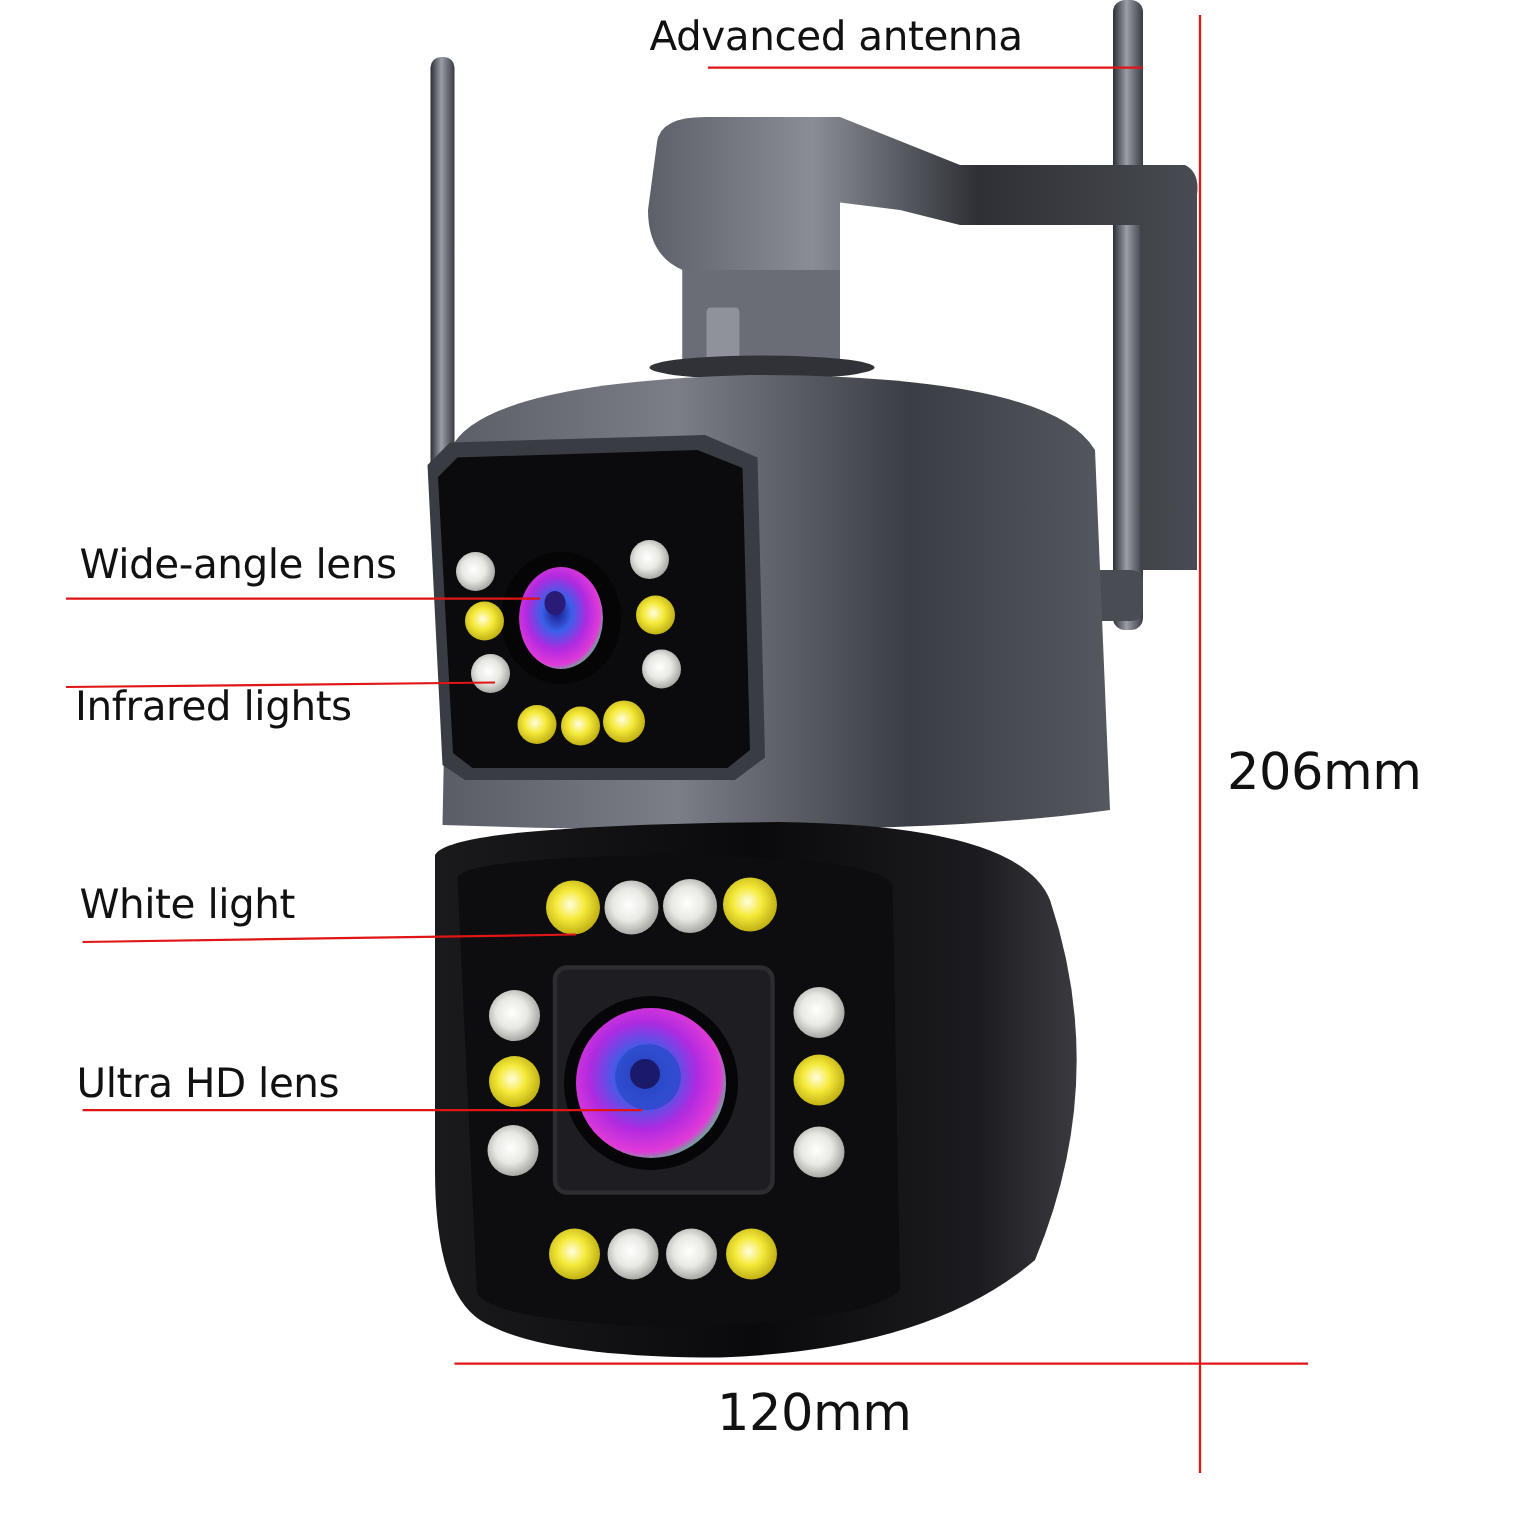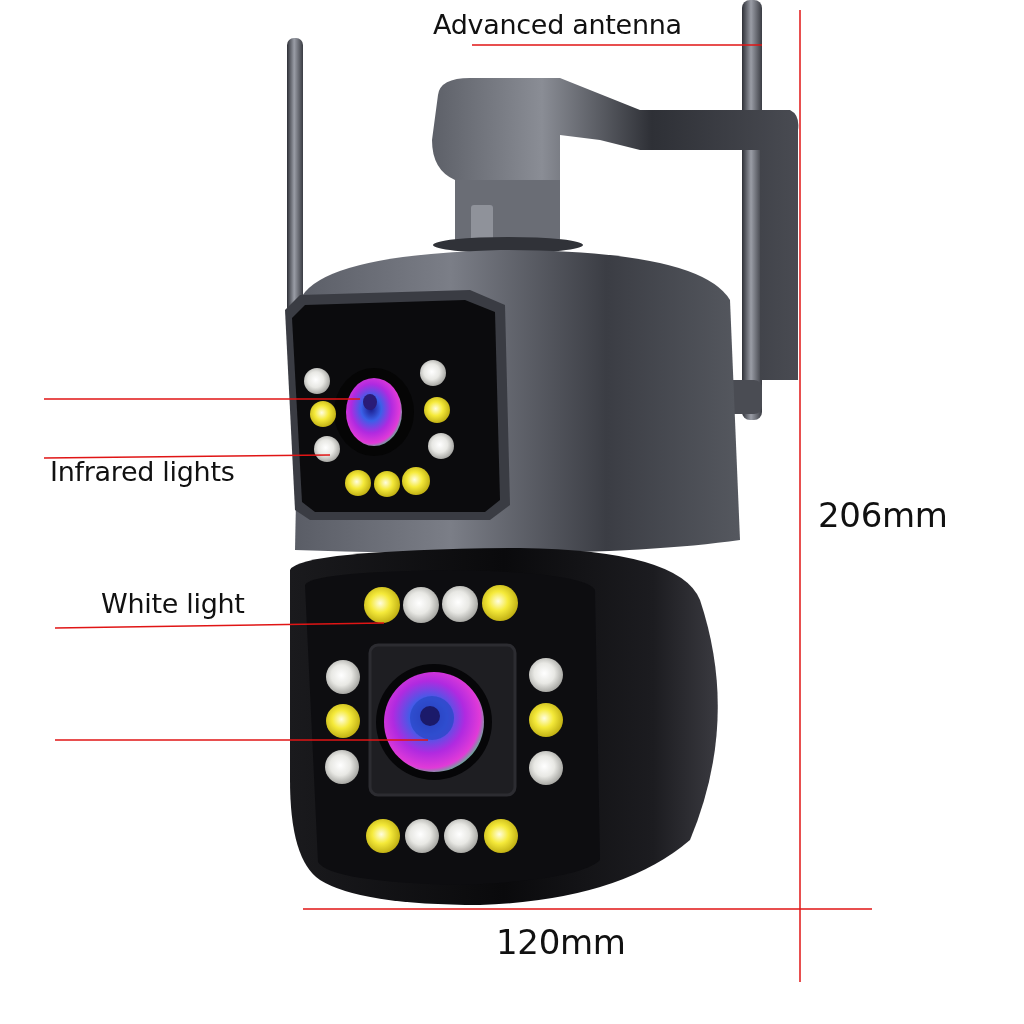--- a/index.html
+++ b/index.html
@@ -130,18 +130,20 @@
     <line x1="55" y1="740" x2="428" y2="740"></line>
   </g>
 
   <g stroke="#e01515" stroke-width="1.5">
     <line x1="800" y1="10" x2="800" y2="982"></line>
     <line x1="303" y1="909" x2="872" y2="909"></line>
   </g>
 </svg>
 
 <div class="label" style="left:433px; top:11px;">Advanced antenna</div>
+<div class="label" style="left:53px; top:363px;">Wide-angle lens</div>
 <div class="label" style="left:50px; top:420px;margin-top:38px;">Infrared lights</div>
-<div class="label" style="left:53px; top:590px;margin-left:48px;">White light</div>
+<div class="label" style="left:53px; top:590px;">White light</div>
+<div class="label" style="left:51px; top:709px;">Ultra HD lens</div>
 <div class="label dim" style="left:818px; top:498px;">206mm</div>
-<div class="label dim" style="left:496px; top:925px;">120mm</div>
+<div class="label dim" style="left:478px; top:925px;">120mm</div>
 
 </div>
 
 </body></html>

